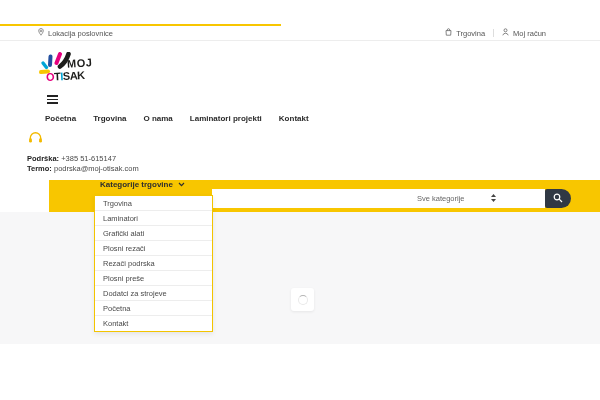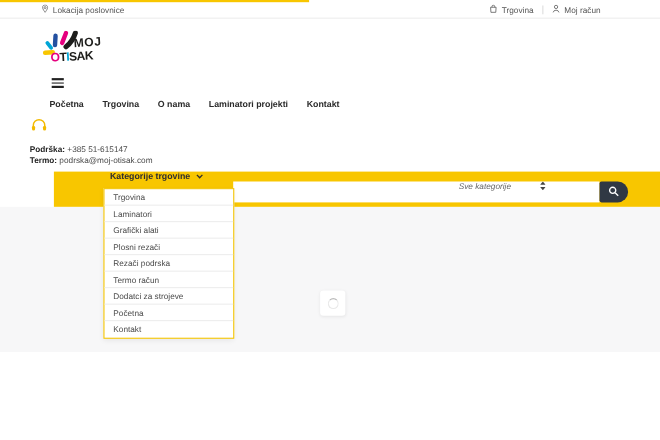--- a/index.html
+++ b/index.html
@@ -1,18 +1,18 @@
 <!DOCTYPE html>
 <html><head>
 <meta charset="utf-8">
 <style>
   * { margin:0; padding:0; box-sizing:border-box; }
   html,body { width:600px; height:400px; }
   body { font-family:"Liberation Sans", sans-serif; background:#ffffff; }
-  .page { position:relative; width:600px; height:320px; background:#fff; overflow:hidden; }
+  .page { position:relative; width:600px; height:320px; background:#fff; overflow:hidden;margin-top:24px; }
 
   
   .accent-line { position:absolute; top:0; left:0; width:281px; height:2px; background:#F8C600; z-index:40; }
 
   
   .topbar { position:absolute; top:2px; left:0; width:600px; height:15px; background:#fff;
             border-bottom:1px solid #ededed; display:flex; align-items:center;
             justify-content:space-between; padding:0 54px 0 38px; font-size:7.5px; color:#555; }
   .tb-group { display:flex; align-items:center; gap:8px; }
   .tb-link { display:flex; align-items:center; gap:4px; cursor:pointer; }
@@ -38,22 +38,22 @@
   .support { position:absolute; left:27px; top:105px; }
   .support-lines { margin-top:4px; font-size:7.5px; color:#4a4a4a; line-height:9.5px; }
   .support-lines b { color:#222; }
 
   
   .catbar { position:absolute; left:49px; top:156px; width:551px; height:32px; background:#F8C600; z-index:5; }
   .cat-label { position:absolute; left:51px; top:0; height:16px; display:flex; align-items:flex-start;
                gap:5px; font-size:8px; font-weight:bold; color:#2e2e2e; cursor:pointer; }
   .search-input { position:absolute; left:163px; top:9px; width:333px; height:19px; background:#fff;
                   border:none; outline:none; font-size:8px; padding:0 6px; color:#333; }
-  .cat-select { position:absolute; left:368px; top:9px; height:19px; display:flex; 
-                gap:26px; font-size:7.5px; color:#666; cursor:pointer;font-style:italic; }
+  .cat-select { position:absolute; left:368px; top:9px; height:19px; display:flex; align-items:center;
+                gap:26px; font-size:7.5px; color:#666; cursor:pointer; }
   .search-btn { position:absolute; left:496px; top:9px; width:26px; height:19px; background:#303844;
                 border:none; border-radius:2px 10px 10px 2px; display:flex; align-items:center;
                 justify-content:center; cursor:pointer; }
 
   
   .dropdown { position:absolute; left:94px; top:171px; width:119px; background:#fff;
               border:1px solid #F3C400; box-shadow:0 2px 5px rgba(0,0,0,0.08); z-index:20; }
   .dd-item { height:15px; line-height:15px; padding-left:8px; font-size:7.5px; color:#4a4a4a;
              border-bottom:1px solid #ededed; cursor:pointer; white-space:nowrap; overflow:hidden; }
   .dd-item:last-child { border-bottom:none; }
@@ -189,21 +189,21 @@
       </span>
     </button>
   </div>
 
   <div class="dropdown">
       <div class="dd-item">Trgovina</div>
       <div class="dd-item">Laminatori</div>
       <div class="dd-item">Grafički alati</div>
       <div class="dd-item">Plosni rezači</div>
       <div class="dd-item">Rezači podrska</div>
-      <div class="dd-item">Termo račun</div>
+      <div class="dd-item">Plosni preše</div>
       <div class="dd-item">Dodatci za strojeve</div>
       <div class="dd-item">Početna</div>
       <div class="dd-item">Kontakt</div>
     </div>
 
   <div class="content">
     <div class="loader-card">
       <div class="spinner"></div>
     </div>
     <div class="slider-dot"></div>

